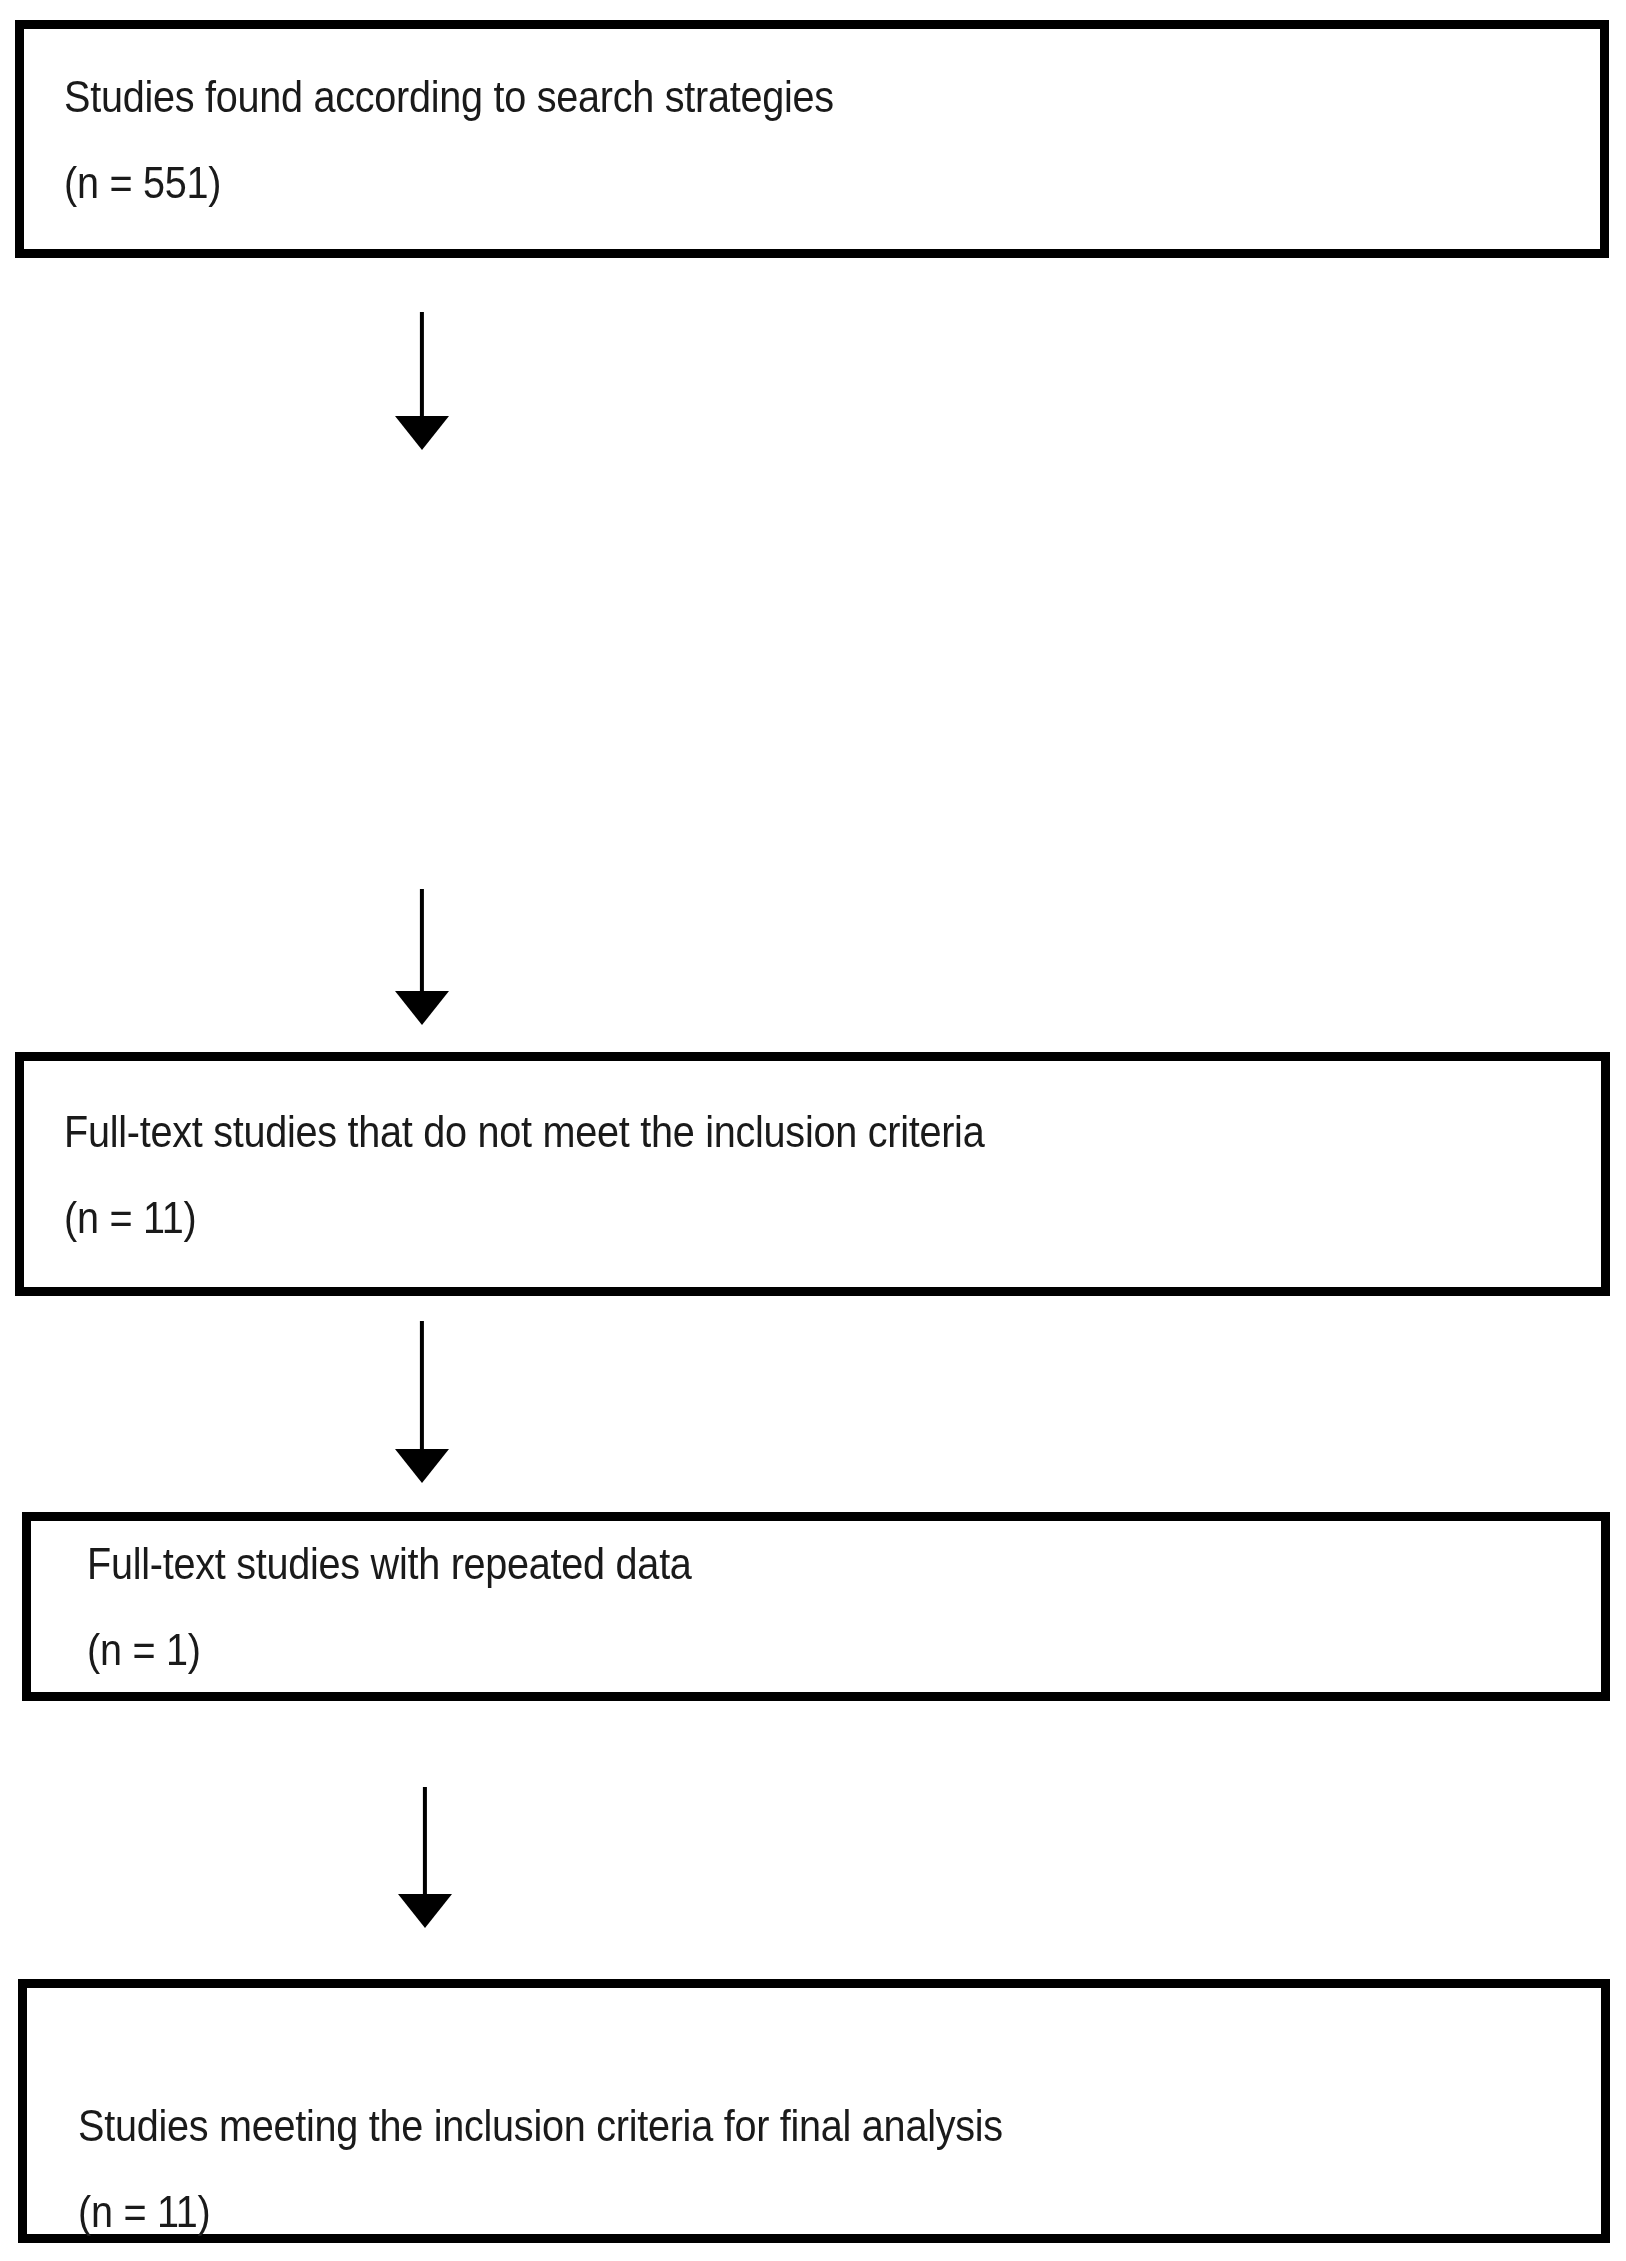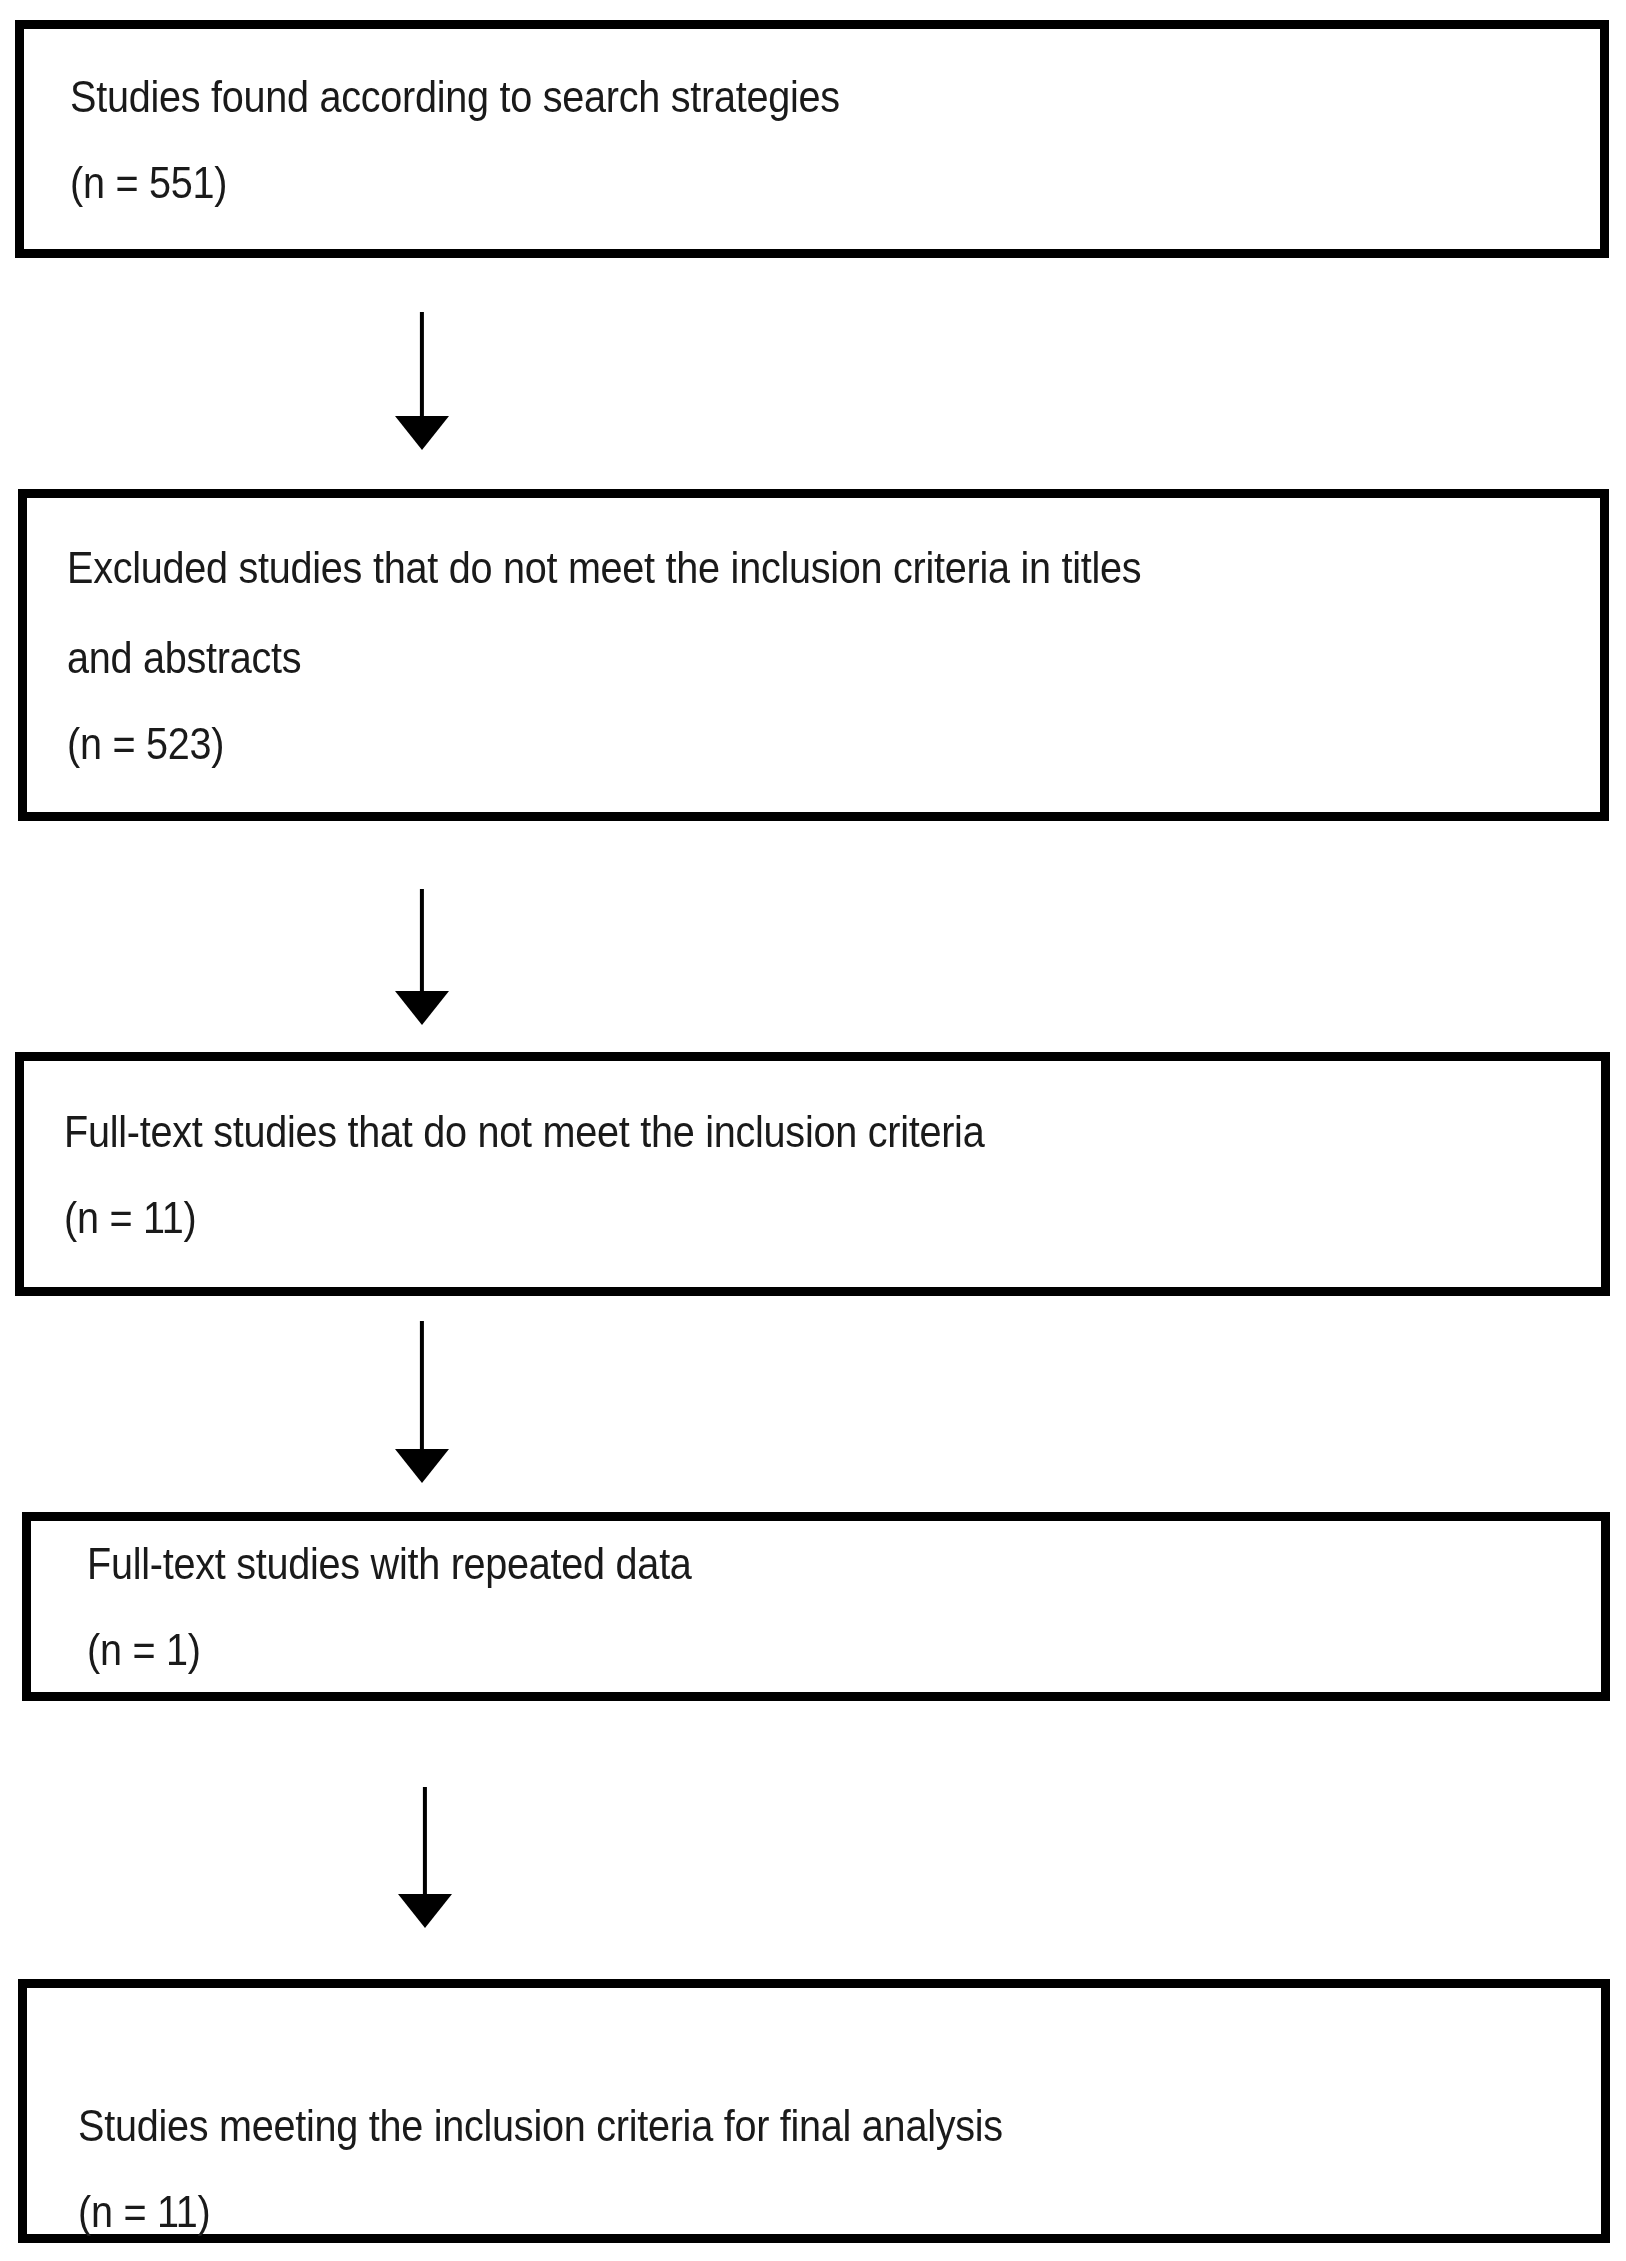--- a/index.html
+++ b/index.html
@@ -31,21 +31,21 @@
     line-height: 1.0;
     color: #1a1a1a;
     font-stretch: condensed;
     transform: scaleX(0.88);
     transform-origin: left center;
     white-space: nowrap;
     font-weight: 400;
     letter-spacing: -0.3px;
   }
   
-  #box-1      { left: 15px;  top: 20px;   width: 1594px; height: 238px; padding-left: 6px; }
+  #box-1      { left: 15px;  top: 20px;   width: 1594px; height: 238px; }
   #box-1 .node-line:nth-of-type(1) { margin: 0 0 0 40px; }
   #box-1 .node-line:nth-of-type(2) { margin: 41px 0 0 40px; }
   
   #box-2      { left: 18px;  top: 489px;  width: 1591px; height: 332px; }
   #box-2 .node-line:nth-of-type(1) { margin: 0 0 0 40px; }
   #box-2 .node-line:nth-of-type(2) { margin: 45px 0 0 40px; }
   #box-2 .node-line:nth-of-type(3) { margin: 41px 0 0 40px; }
   
   #box-3      { left: 15px;  top: 1052px; width: 1595px; height: 244px; }
   #box-3 .node-line:nth-of-type(1) { margin: 0 0 0 40px; }
@@ -98,25 +98,20 @@
   <div class="node-box" id="box-1">
     <div class="node-line">Studies found according to search strategies</div>
     <div class="node-line">(n = 551)</div>
   </div>
 
   <div class="arrow" id="arrow-1">
     <div class="arrow-shaft"></div>
     <div class="arrow-head"></div>
   </div>
 
-  <div class="node-box" id="box-2">
-    <div class="node-line">Excluded studies that do not meet the inclusion criteria in titles</div>
-    <div class="node-line">and abstracts</div>
-    <div class="node-line">(n = 523)</div>
-  </div>
 
   <div class="arrow" id="arrow-2">
     <div class="arrow-shaft"></div>
     <div class="arrow-head"></div>
   </div>
 
   <div class="node-box" id="box-3">
     <div class="node-line">Full-text studies that do not meet the inclusion criteria</div>
     <div class="node-line">(n = 11)</div>
   </div>

